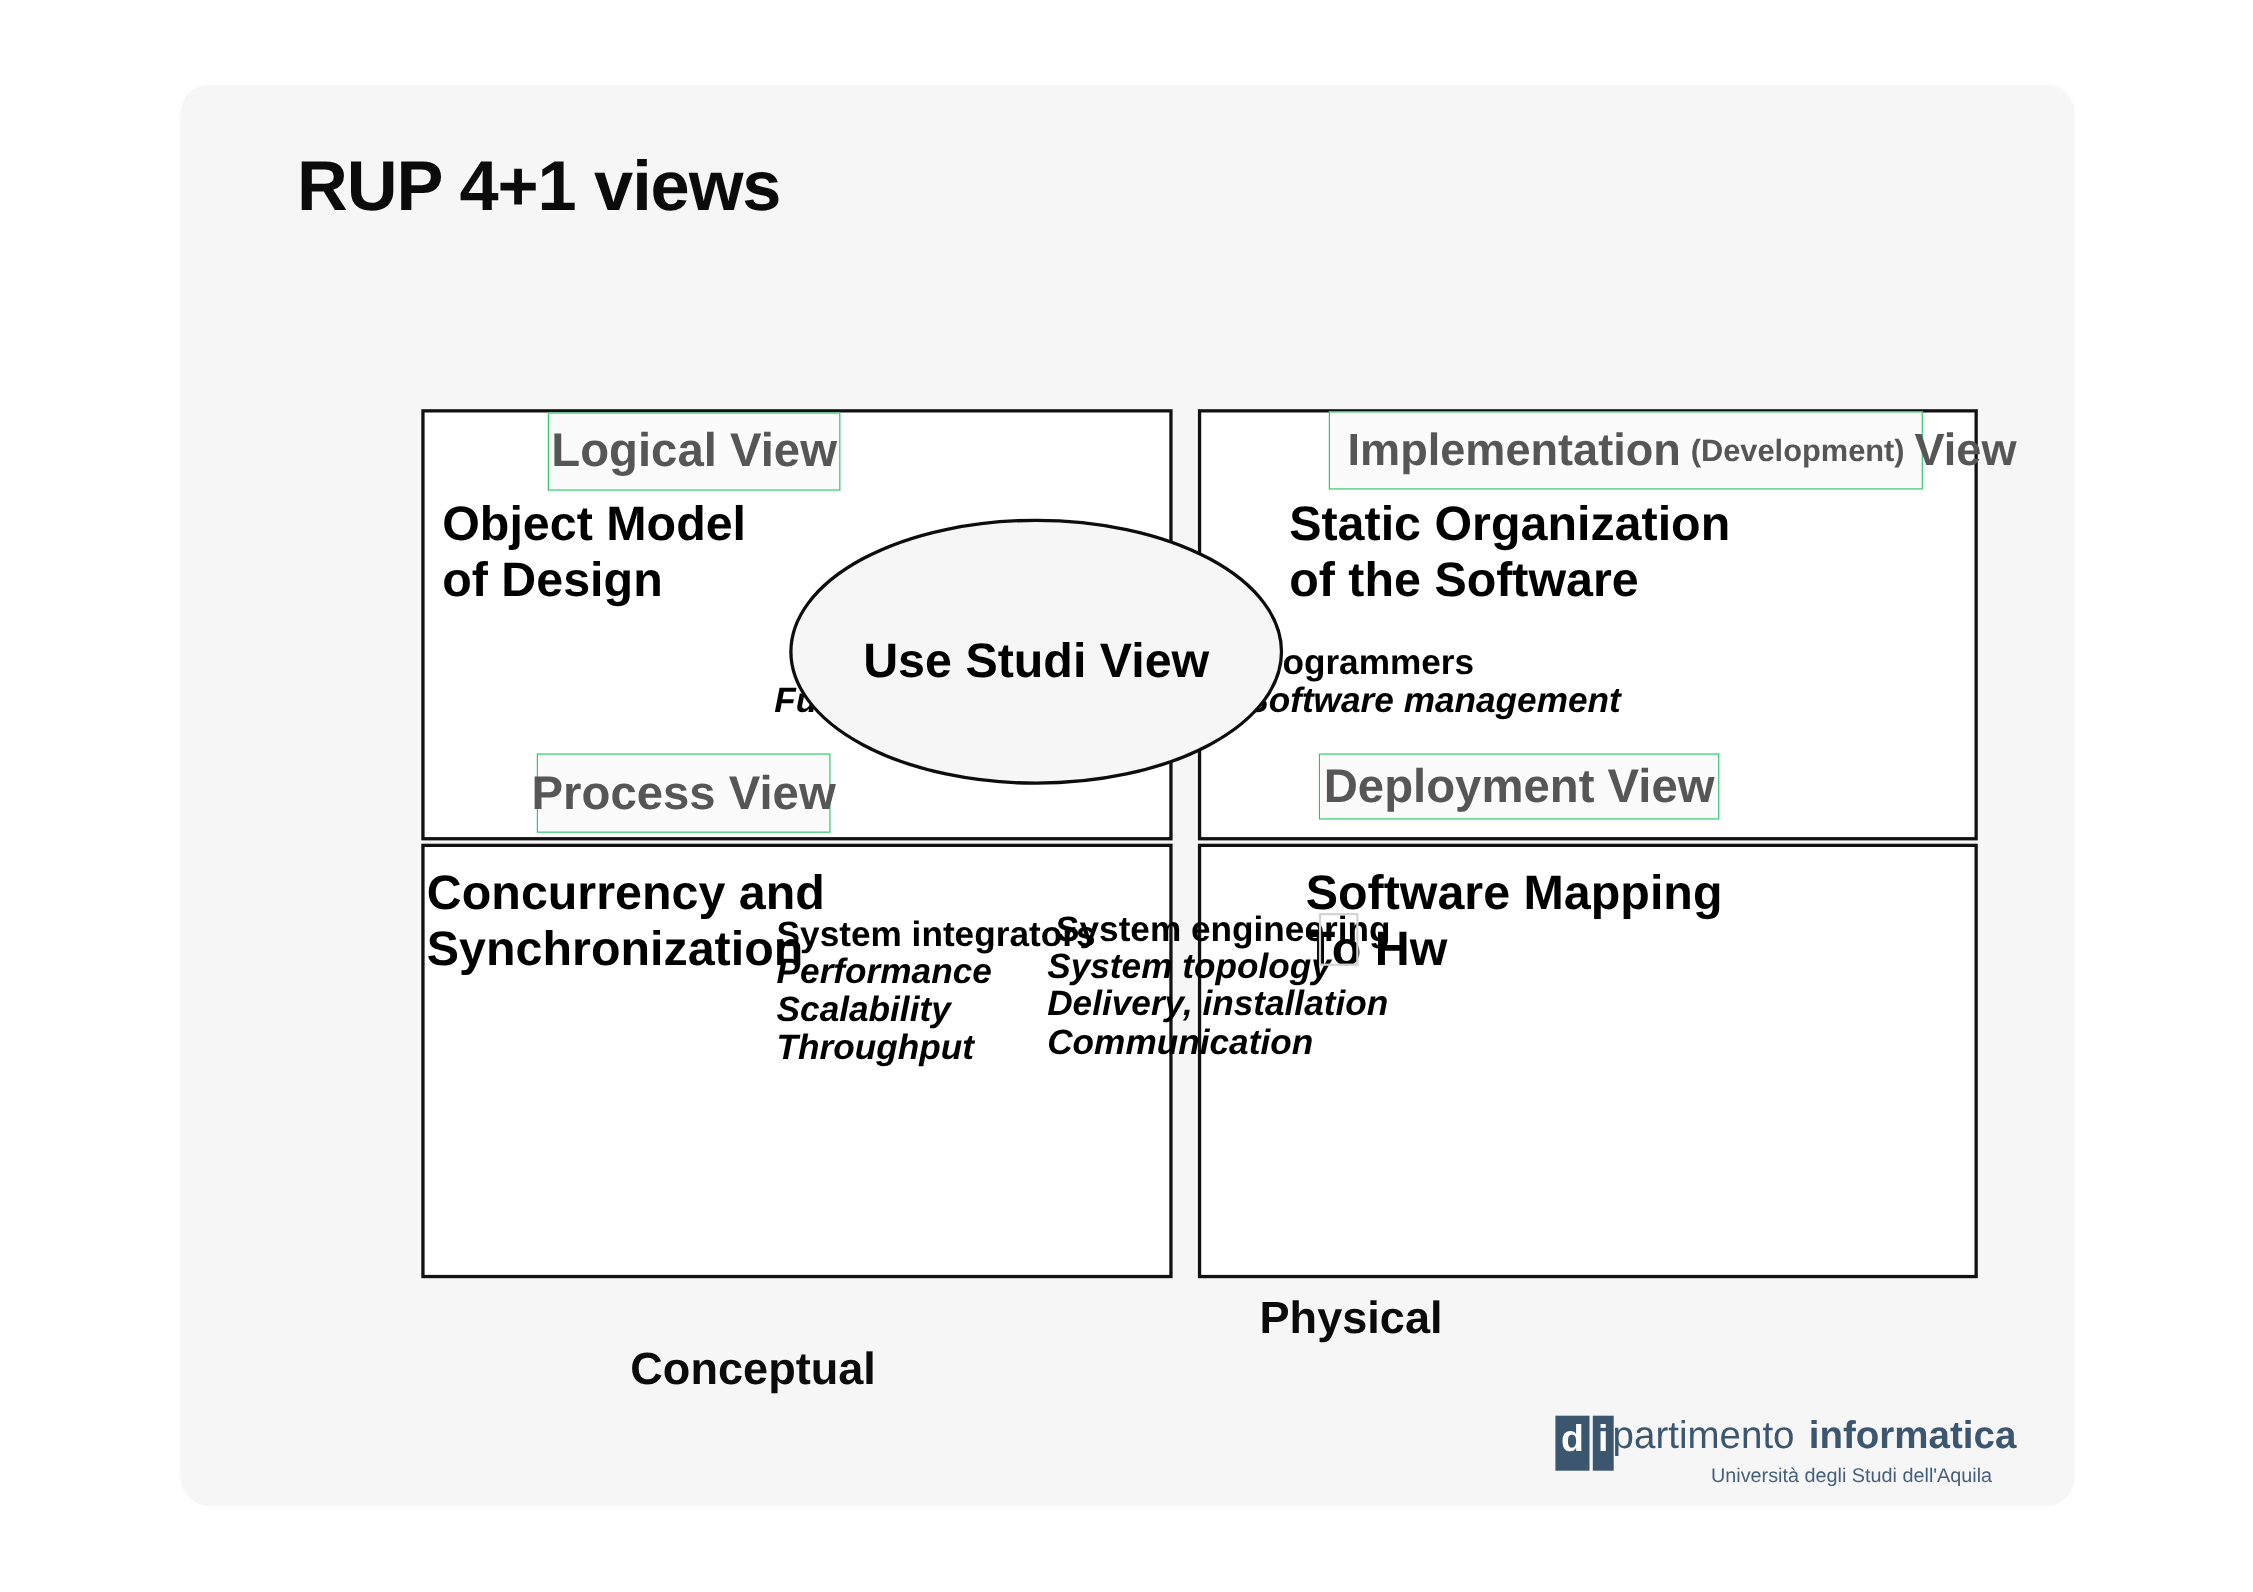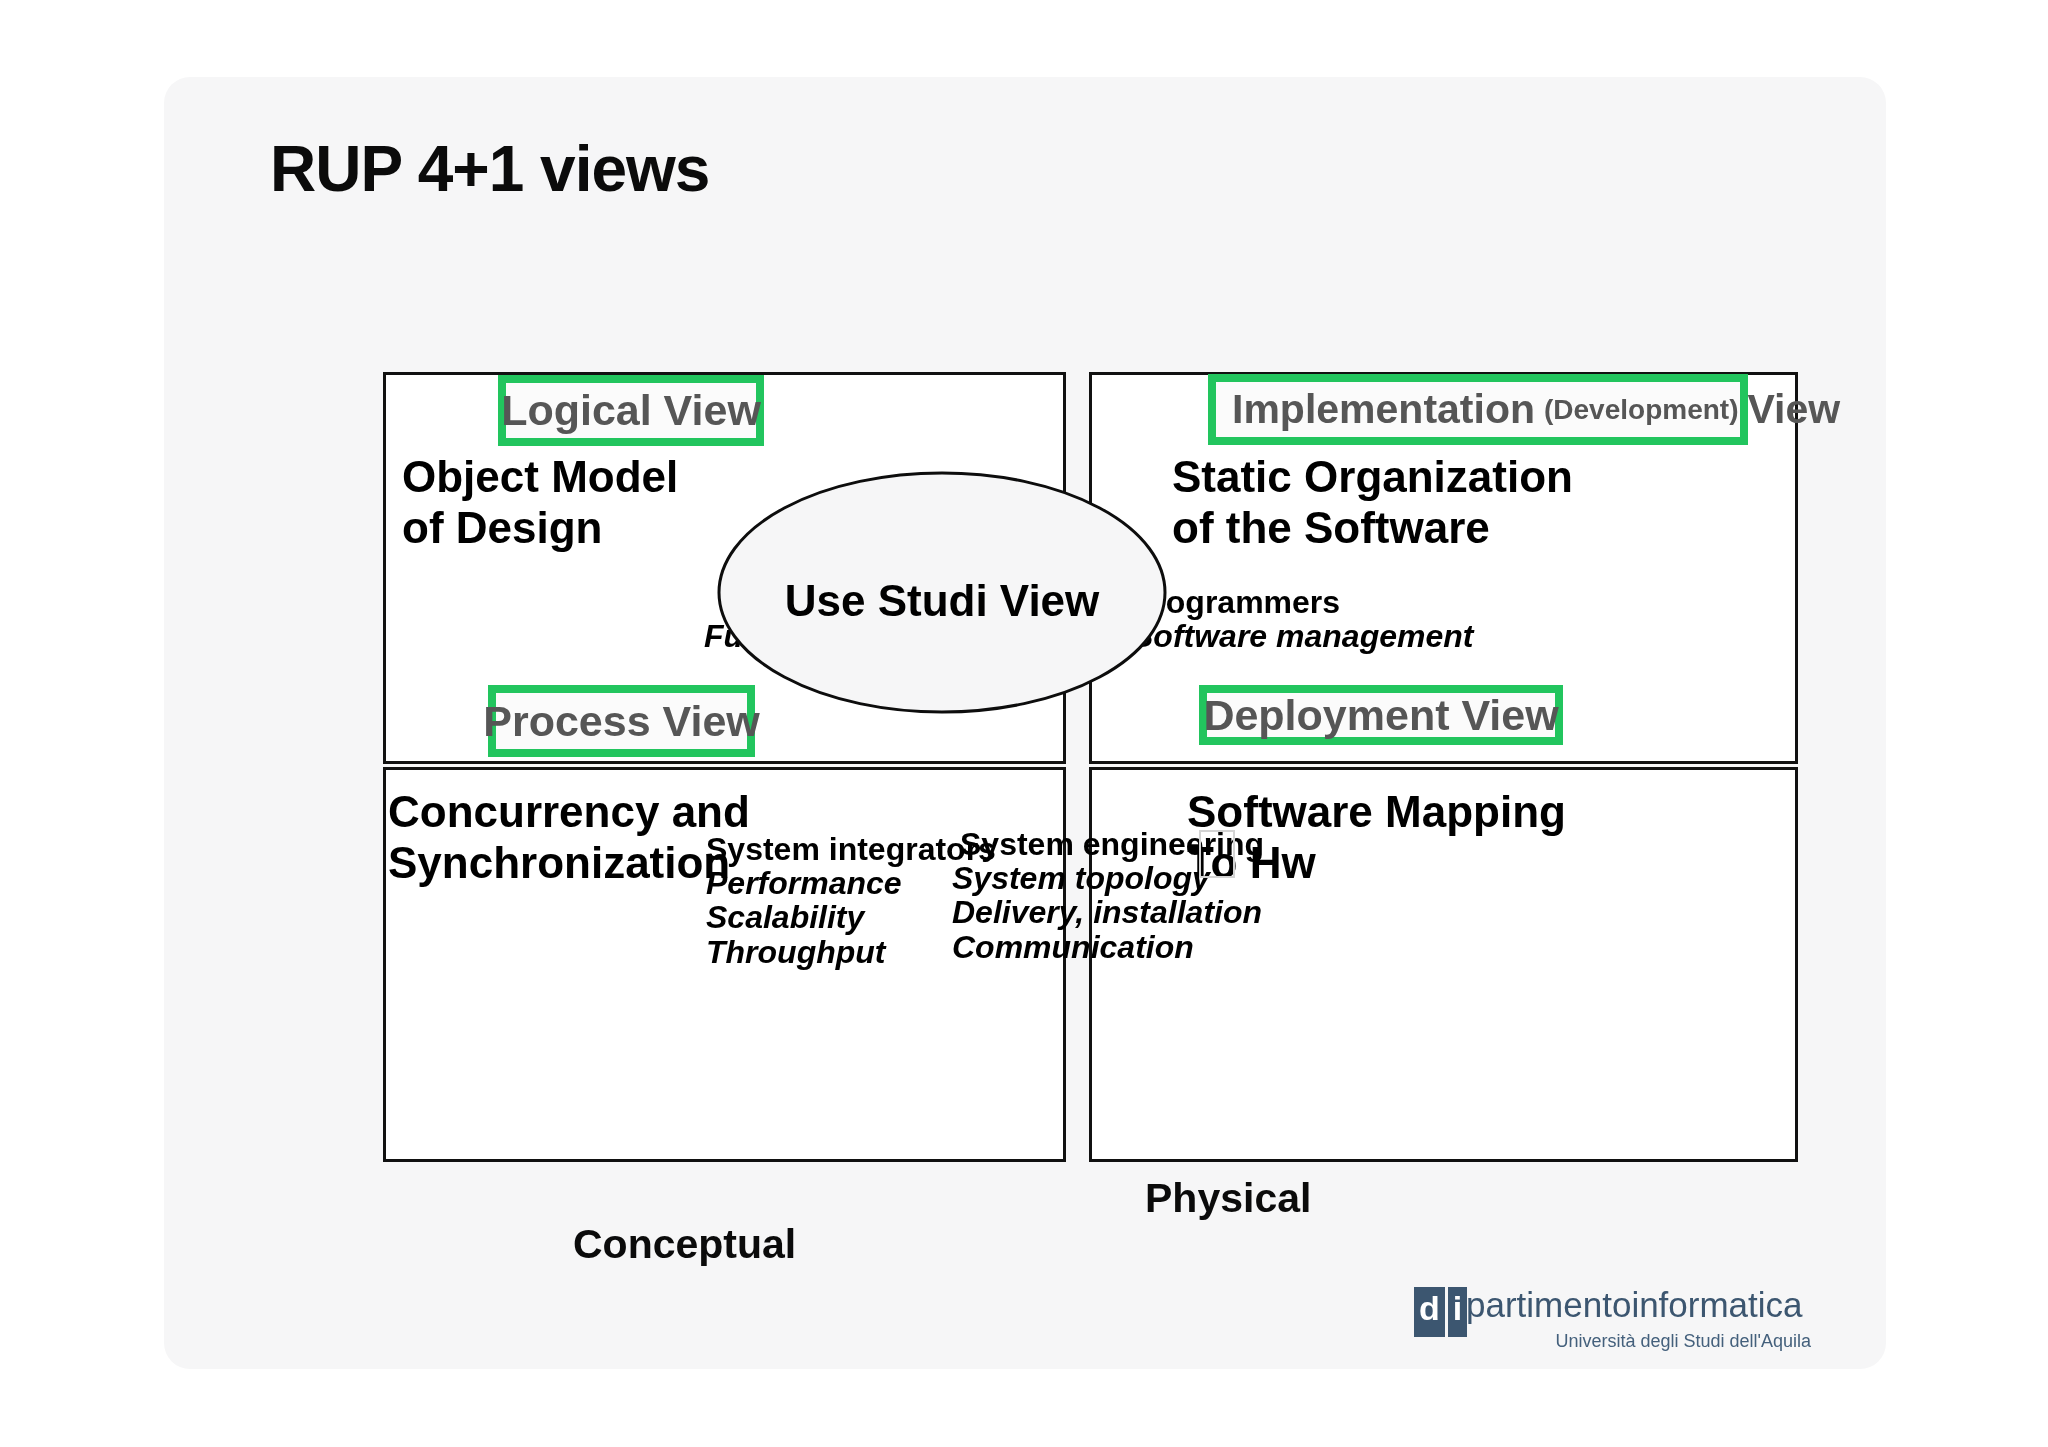--- a/index.html
+++ b/index.html
@@ -53,21 +53,21 @@
     box-sizing: border-box;
   }
   #q-logical        { left: 219px;  top: 295px; width: 683px;  height: 392px; }
   #q-implementation { left: 925px;  top: 295px; width: 709px;  height: 392px; }
   #q-process        { left: 219px;  top: 690px; width: 683px;  height: 395px; }
   #q-deployment     { left: 925px;  top: 690px; width: 709px;  height: 395px; }
 
   
   .view-label {
     position: absolute;
-    border: 8px solid #22c55e;
+    border: 1px solid #22c55e;
     background: #fbfbfb;
     color: #565656;
     font-weight: bold;
     box-sizing: border-box;
     display: flex;
     align-items: center;
     justify-content: center;
     white-space: nowrap;
   }
   #label-logical {
@@ -206,21 +206,21 @@
   #logo-wordmark {
     position: absolute;
     left: 52px;
     top: 0;
     font-size: 35px;
     color: #3c5670;
     line-height: 1;
     white-space: nowrap;
   }
   #logo-wordmark .light { font-weight: normal; margin-top: 20px; }
-  #logo-wordmark .heavy { font-weight: normal; }
+  #logo-wordmark .heavy { font-weight: bold; margin-left: 13px; }
   #logo-subtitle {
     position: absolute;
     left: 52px;
     top: 44px;
     width: 345px;
     text-align: right;
     font-size: 18px;
     color: #44607c;
     white-space: nowrap;
   }

